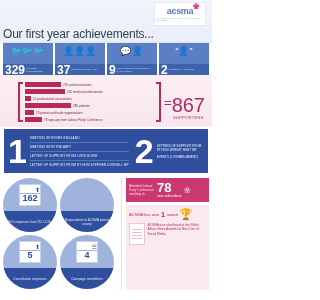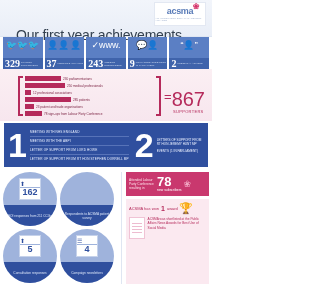--- a/index.html
+++ b/index.html
@@ -6,21 +6,21 @@
   html, body {
     width: 212px; height: 300px;
     background: #ffffff;
     font-family: "Liberation Sans", sans-serif;
     overflow: hidden;
   }
   .page { position: relative; width: 212px; height: 300px; background: #ffffff; }
 
   
   .header {
-    position: relative; height: 37px;
+    position: relative; height: 43px;
     background: linear-gradient(180deg,#f2f5fb 0%,#e9eef7 100%);
     border-bottom: 1px solid #dfe6f2;
   }
   .logo-box {
     position: absolute; right: 6px; top: 2px;
     width: 52px; height: 24px;
     background: #ffffff;
     border: 1px solid #e3e8f2;
     display: flex; align-items: center; justify-content: center;
     flex-direction: column;
@@ -29,39 +29,39 @@
     font-size: 9px; font-weight: bold; color: #5a7cb8;
     letter-spacing: -0.3px; line-height: 9px;
     position: relative;
   }
   .logo-flower {
     position: absolute; right: -6px; top: -4px;
     color: #d4336b; font-size: 8px; line-height: 8px;
   }
   .logo-sub { font-size: 2.2px; color: #9fb0cd; letter-spacing: .2px; margin-top:1px;}
   .title {
-    position: absolute; left: 16px; top: 27px;
-    font-size: 14px; color: #33404f; letter-spacing: -0.2px;
+    position: absolute; left: 3px; top: 27px;
+    font-size: 12px; color: #33404f; letter-spacing: -0.2px;
     white-space: nowrap;
   }
 
   
   .stats { display: flex; gap: 2px; padding: 0 3px; height: 32px; background:#ffffff;}
   .stat {
     flex: 1; background: #5b7fc4;
     display: flex; flex-direction: column; align-items: center;
     padding-top: 2px; position: relative;
   }
   .stat-ico { height: 13px; display:flex; align-items:center; justify-content:center; color:#fff; font-size:9px; line-height:9px;}
   .stat-bottom {
     position: absolute; bottom: 0; left: 0; right: 0;
     background: #3f63ab; height: 11px;
     display: flex; align-items: center; gap: 1px; padding-left: 2px;
   }
-  .stat-num { font-size: 10px; font-weight: bold; color: #ffffff; line-height: 8px; font-family: Liberation Serif, serif; }
+  .stat-num { font-size: 12px; font-weight: bold; color: #ffffff; line-height: 8px; }
   .stat-lbl { font-size: 2.3px; color: #cfdcf2; line-height: 2.6px; letter-spacing: .1px; }
 
   
   .supporters {
     position: relative; height: 52px;
     background: linear-gradient(180deg,#fbeff3 0%,#f7e6ee 100%);
     padding: 4px 4px 2px 4px; display:flex; align-items:center;
   }
   .bracket-l, .bracket-r {
     width: 5px; height: 40px; border: 2px solid #b52a5b;
@@ -103,21 +103,21 @@
     background: #9fb3dc; position: relative; overflow: hidden;
     display:flex; flex-direction: column; align-items:center;
   }
   .circle-bot {
     position: absolute; bottom: 0; left:0; right: 0; height: 21px;
     background: #2f4f9e; display:flex; align-items:center; justify-content:center;
   }
   .circ-cap { font-size: 3.2px; color: #dbe5f8; text-align:center; line-height: 4px; padding: 0 3px;}
   .doc {
     width: 22px; height: 22px; background:#ffffff; margin-top: 6px;
-    display:flex; flex-direction:column; align-items:flex-start; justify-content:center;
+    display:flex; flex-direction:column; align-items:flex-end; justify-content:center;
     border: .5px solid #c6d2ea;
   }
   .doc-top { font-size: 6px; color:#2f4f9e; line-height:6px; }
   .doc-num { font-size: 9px; font-weight: bold; color:#2f4f9e; line-height:9px; border-top:.5px solid #9fb3dc; width:100%; text-align:center;}
   .divider { width: 1px; background: #dfe6f2; }
 
   .lower-right { flex: 1; display:flex; flex-direction:column; gap: 3px;}
   .award-box {
     background: #c9386e; padding: 4px 3px; display:flex; align-items:center; gap:2px;
   }
@@ -167,27 +167,20 @@
     </div>
 
     <div class="stat">
       <div class="stat-ico">👤👤👤</div>
       <div class="stat-bottom">
         <span class="stat-num">37</span>
         <span class="stat-lbl">MEETINGS WITH MPs</span>
       </div>
     </div>
 
-    <div class="stat">
-      <div class="stat-ico">✓www.</div>
-      <div class="stat-bottom">
-        <span class="stat-num">243</span>
-        <span class="stat-lbl">WEBSITE SUBSCRIBERS</span>
-      </div>
-    </div>
 
     <div class="stat">
       <div class="stat-ico">💬👤</div>
       <div class="stat-bottom">
         <span class="stat-num">9</span>
         <span class="stat-lbl">MPs TABLED QUESTIONS IN PARLIAMENT</span>
       </div>
     </div>
 
     <div class="stat">

